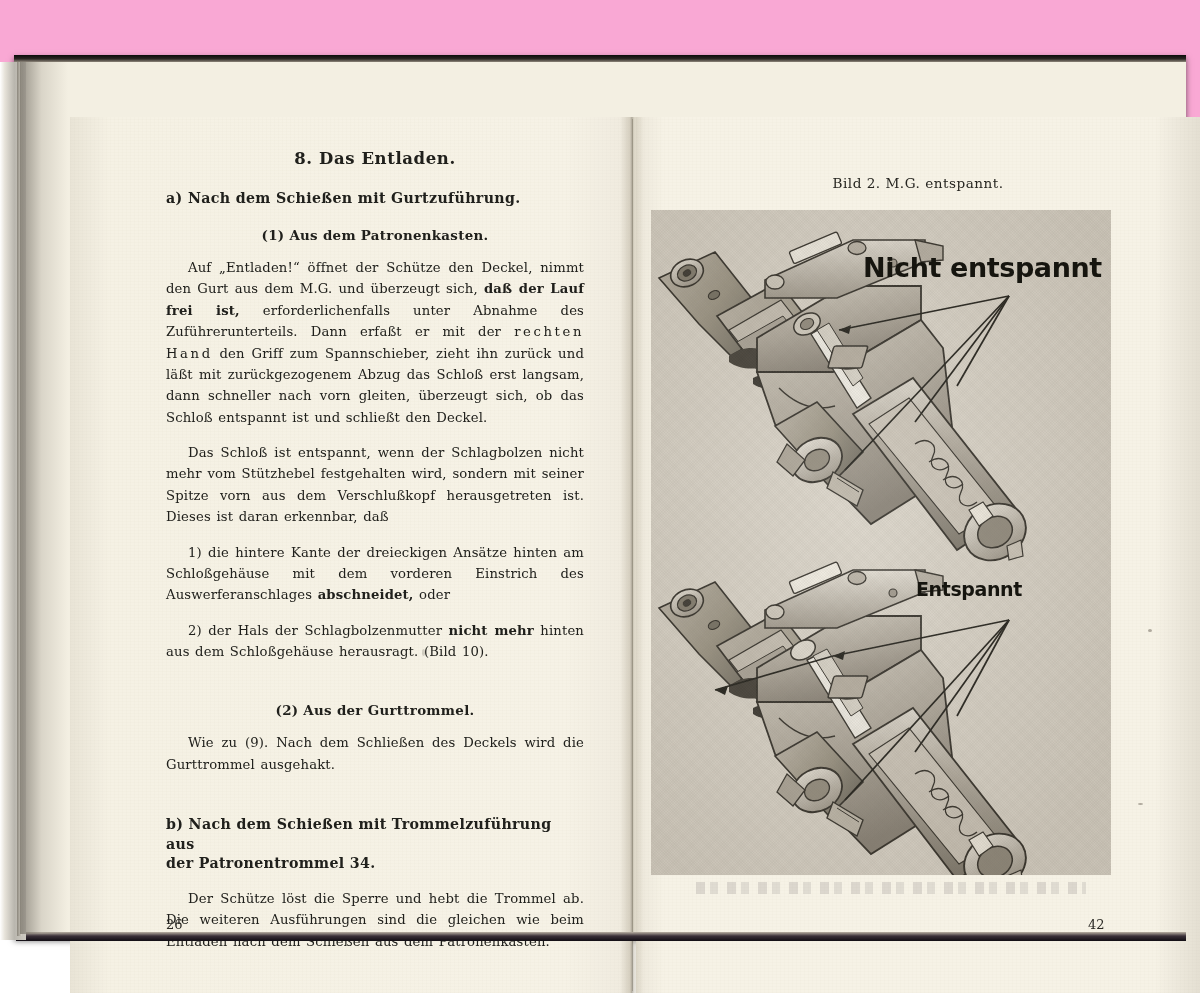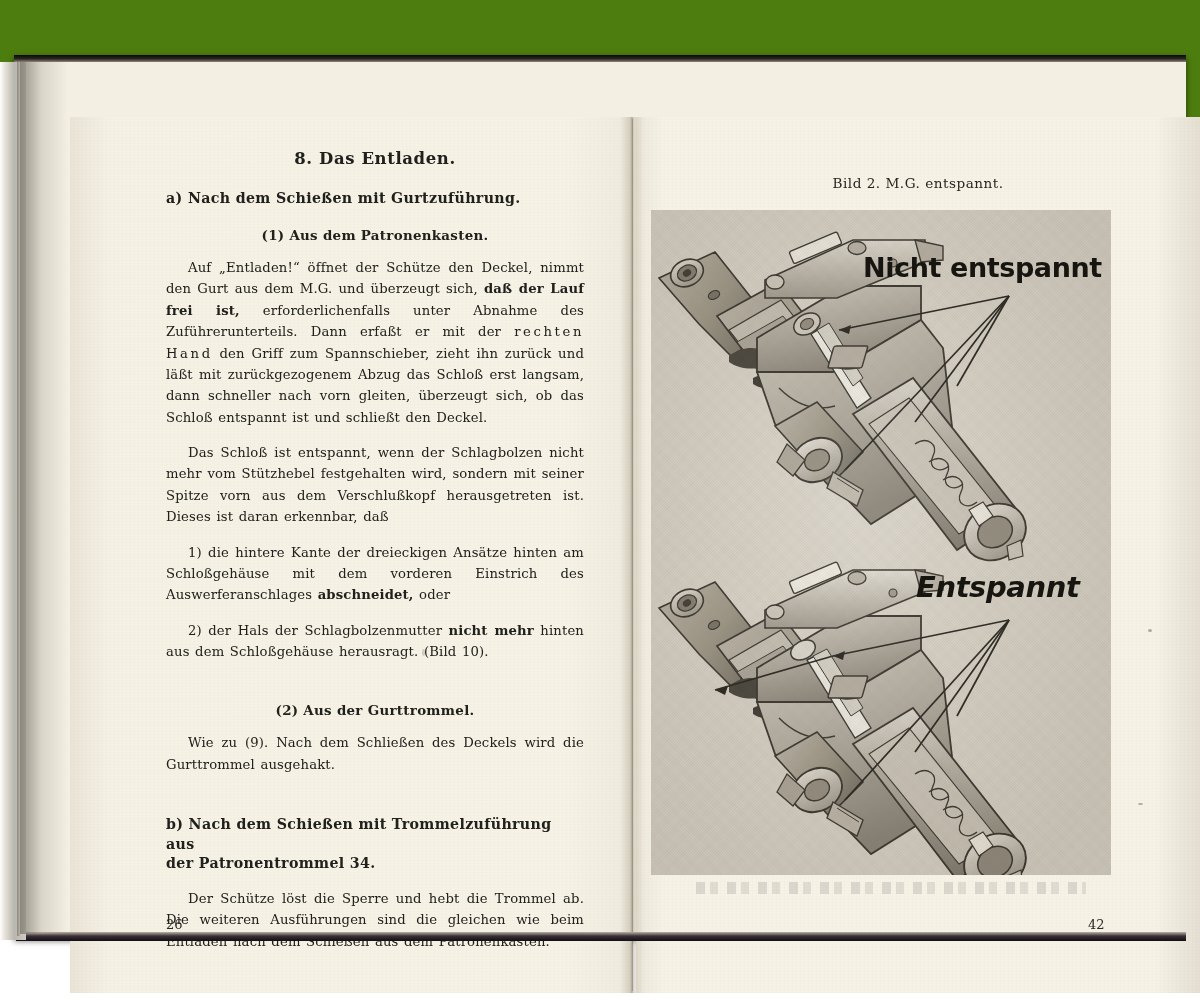--- a/index.html
+++ b/index.html
@@ -1,18 +1,18 @@
 <!DOCTYPE html>
 <html><head>
 <meta charset="utf-8">
 <style>
   html,body{margin:0;padding:0;background:#ffffff;}
   body{width:1200px;height:1000px;overflow:hidden;font-family:"Liberation Serif",serif;}
 
-  #stage{position:relative;width:1200px;height:747px;background:#4d7c0f;}
+  #stage{position:relative;width:1200px;height:747px;background:#f9a8d4;}
 
   
   #book{
     position:absolute;left:14px;top:55px;width:1172px;height:883px;
     background:#f3efe2;
     box-shadow:0 3px 6px rgba(0,0,0,.55);
   }
   
   #book-top-edge{
     position:absolute;left:14px;top:55px;width:1172px;height:7px;
@@ -97,21 +97,21 @@
   }
   #photo .vignette{
     position:absolute;inset:0;
     background:radial-gradient(ellipse at 45% 45%,rgba(255,255,255,.12) 0%,rgba(120,110,95,.16) 85%);
   }
   .photo-label{
     position:absolute;font-family:"DejaVu Sans",sans-serif;font-weight:bold;
     color:#16150f;letter-spacing:-.4px;
   }
   #label-nicht{left:212px;top:42px;font-size:27px;}
-  #label-ent{left:265px;top:360px;font-size:29px;font-style:italic;}
+  #label-ent{left:265px;top:368px;font-size:19px;}
 
   #showthrough{
     position:absolute;left:60px;top:765px;width:390px;height:12px;
     opacity:.20;
     background:repeating-linear-gradient(90deg,
       rgba(70,62,70,.75) 0 9px, rgba(0,0,0,0) 9px 14px,
       rgba(70,62,70,.6) 14px 22px, rgba(0,0,0,0) 22px 31px);
     filter:blur(.6px);
   }
   .speck{position:absolute;background:rgba(90,82,70,.45);border-radius:50%;}

